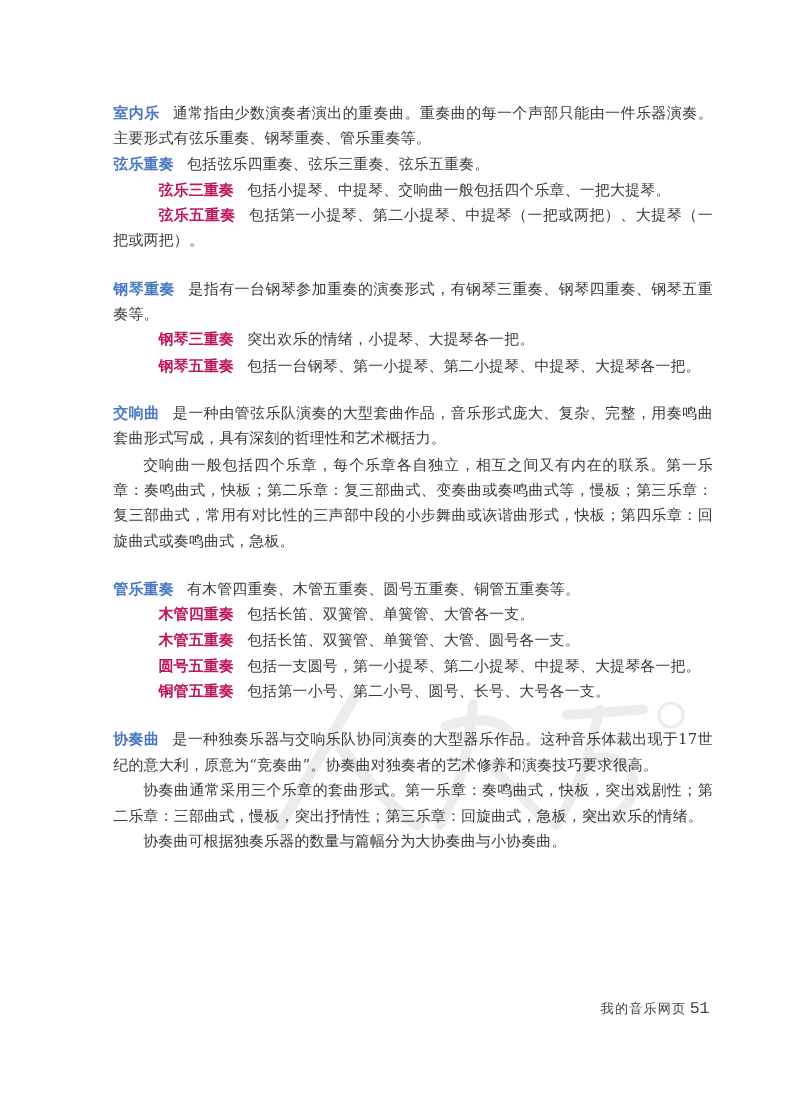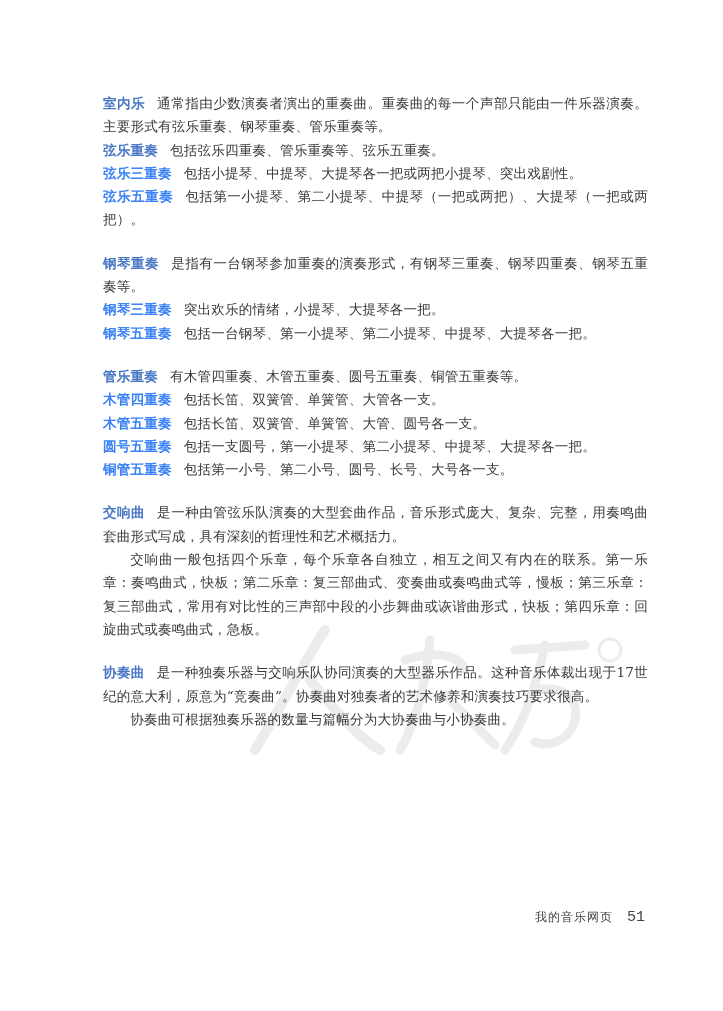--- a/index.html
+++ b/index.html
@@ -35,86 +35,88 @@
       text-indent: 2em;
     }
     .term-blue {
       color: #4a78c4;
       font-family: "DejaVu Sans", "Liberation Sans", sans-serif;
       font-weight: bold;
       margin-right: 12px;
       margin-top: 25px;
     }
     .term-black {
-      color: #3b82f6;
+      color: #be185d;
       font-family: "DejaVu Sans", "Liberation Sans", sans-serif;
       font-weight: bold;
       margin-right: 12px;
+      margin-left: 41px;
     }
     .watermark {
       position: absolute;
       left: 215px;
       top: 620px;
       width: 420px;
       height: 140px;
       pointer-events: none;
       opacity: 0.07;
     }
     .footer {
       position: absolute;
       right: 78px;
       top: 909px;
       display: flex;
       align-items: baseline;
-      gap: 14px;
+      gap: 3px;
       color: #444;
     }
     .footer-title {
       font-family: "DejaVu Serif", "Liberation Serif", serif;
       font-size: 12px;
       letter-spacing: 1px;
     }
     .footer-page {
       font-family: Liberation Mono, monospace;
       font-size: 15px;
     }
   </style>
 </head>
 <body>
 
 <div class="page">
 
   <div class="section">
     <p class="para"><span class="term-blue">室内乐</span><span>通常指由少数演奏者演出的重奏曲。重奏曲的每一个声部只能由一件乐器演奏。主要形式有弦乐重奏、钢琴重奏、管乐重奏等。</span></p>
-    <p class="para"><span class="term-blue">弦乐重奏</span><span>包括弦乐四重奏、管乐重奏等、弦乐五重奏。</span></p>
-    <p class="para"><span class="term-black">弦乐三重奏</span><span>包括小提琴、中提琴、大提琴各一把或两把小提琴、突出戏剧性。</span></p>
+    <p class="para"><span class="term-blue">弦乐重奏</span><span>包括弦乐四重奏、弦乐三重奏、弦乐五重奏。</span></p>
+    <p class="para"><span class="term-black">弦乐三重奏</span><span>包括小提琴、中提琴、交响曲一般包括四个乐章、一把大提琴。</span></p>
     <p class="para"><span class="term-black">弦乐五重奏</span><span>包括第一小提琴、第二小提琴、中提琴（一把或两把）、大提琴（一把或两把）。</span></p>
   </div>
 
   <div class="section">
     <p class="para"><span class="term-blue">钢琴重奏</span><span>是指有一台钢琴参加重奏的演奏形式，有钢琴三重奏、钢琴四重奏、钢琴五重奏等。</span></p>
     <p class="para"><span class="term-black">钢琴三重奏</span><span>突出欢乐的情绪，小提琴、大提琴各一把。</span></p>
     <p class="para"><span class="term-black">钢琴五重奏</span><span>包括一台钢琴、第一小提琴、第二小提琴、中提琴、大提琴各一把。</span></p>
+  </div>
+
+  <div class="section">
+    <p class="para"><span class="term-blue">交响曲</span><span>是一种由管弦乐队演奏的大型套曲作品，音乐形式庞大、复杂、完整，用奏鸣曲套曲形式写成，具有深刻的哲理性和艺术概括力。</span></p>
+    <p class="para indent">交响曲一般包括四个乐章，每个乐章各自独立，相互之间又有内在的联系。第一乐章：奏鸣曲式，快板；第二乐章：复三部曲式、变奏曲或奏鸣曲式等，慢板；第三乐章：复三部曲式，常用有对比性的三声部中段的小步舞曲或诙谐曲形式，快板；第四乐章：回旋曲式或奏鸣曲式，急板。</p>
   </div>
 
   <div class="section">
     <p class="para"><span class="term-blue">管乐重奏</span><span>有木管四重奏、木管五重奏、圆号五重奏、铜管五重奏等。</span></p>
     <p class="para"><span class="term-black">木管四重奏</span><span>包括长笛、双簧管、单簧管、大管各一支。</span></p>
     <p class="para"><span class="term-black">木管五重奏</span><span>包括长笛、双簧管、单簧管、大管、圆号各一支。</span></p>
     <p class="para"><span class="term-black">圆号五重奏</span><span>包括一支圆号，第一小提琴、第二小提琴、中提琴、大提琴各一把。</span></p>
     <p class="para"><span class="term-black">铜管五重奏</span><span>包括第一小号、第二小号、圆号、长号、大号各一支。</span></p>
   </div>
 
   <div class="section">
-    <p class="para"><span class="term-blue">交响曲</span><span>是一种由管弦乐队演奏的大型套曲作品，音乐形式庞大、复杂、完整，用奏鸣曲套曲形式写成，具有深刻的哲理性和艺术概括力。</span></p>
-    <p class="para indent">交响曲一般包括四个乐章，每个乐章各自独立，相互之间又有内在的联系。第一乐章：奏鸣曲式，快板；第二乐章：复三部曲式、变奏曲或奏鸣曲式等，慢板；第三乐章：复三部曲式，常用有对比性的三声部中段的小步舞曲或诙谐曲形式，快板；第四乐章：回旋曲式或奏鸣曲式，急板。</p>
-  </div>
-
-  <div class="section">
     <p class="para"><span class="term-blue">协奏曲</span><span>是一种独奏乐器与交响乐队协同演奏的大型器乐作品。这种音乐体裁出现于17世纪的意大利，原意为“竞奏曲”。协奏曲对独奏者的艺术修养和演奏技巧要求很高。</span></p>
+    <p class="para indent">协奏曲通常采用三个乐章的套曲形式。第一乐章：奏鸣曲式，快板，突出戏剧性；第二乐章：三部曲式，慢板，突出抒情性；第三乐章：回旋曲式，急板，突出欢乐的情绪。</p>
     <p class="para indent">协奏曲可根据独奏乐器的数量与篇幅分为大协奏曲与小协奏曲。</p>
   </div>
 </div>
 
 <svg class="watermark" viewBox="0 0 420 140">
   <path d="M40 130 C70 80, 90 40, 110 10 M95 60 C120 90, 140 115, 165 130" stroke="#000" stroke-width="10" fill="none" stroke-linecap="round"></path>
   <path d="M190 40 C220 30, 245 35, 250 50 M215 20 C210 70, 200 105, 185 130 M230 75 C250 95, 265 110, 280 125" stroke="#000" stroke-width="9" fill="none" stroke-linecap="round"></path>
   <path d="M300 30 L370 25 M330 25 C320 70, 310 100, 290 130 M320 70 C345 65, 365 75, 360 100 C355 120, 335 128, 320 122" stroke="#000" stroke-width="9" fill="none" stroke-linecap="round"></path>
   <circle cx="395" cy="30" r="11" stroke="#000" stroke-width="3" fill="none"></circle>
 </svg>

